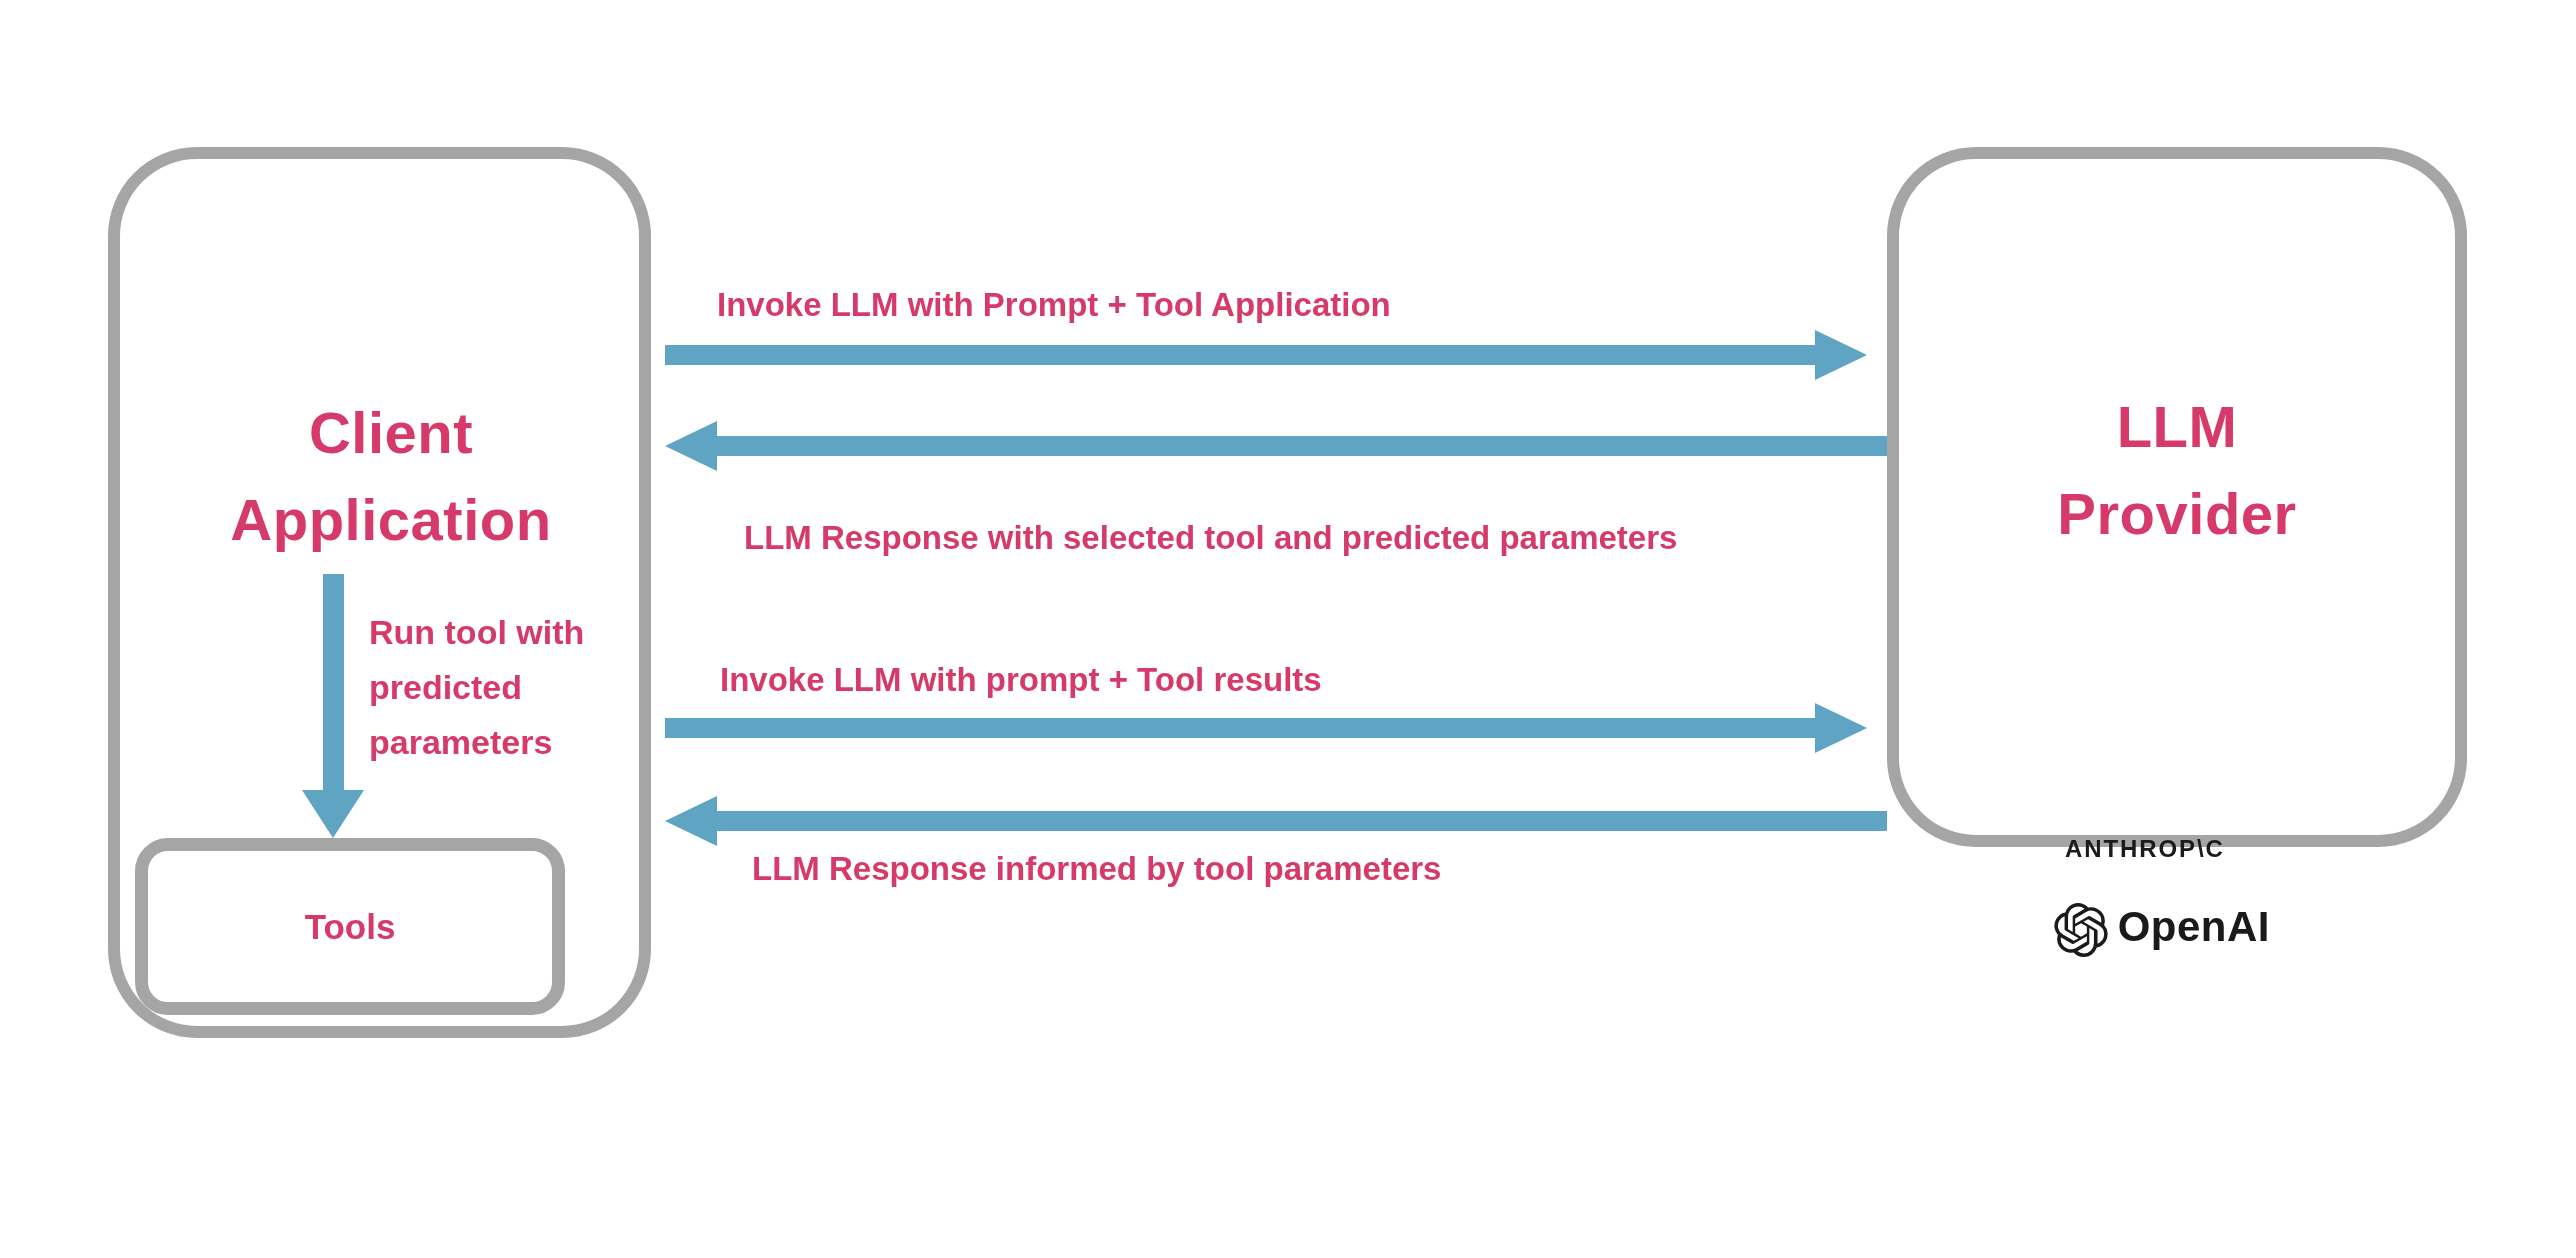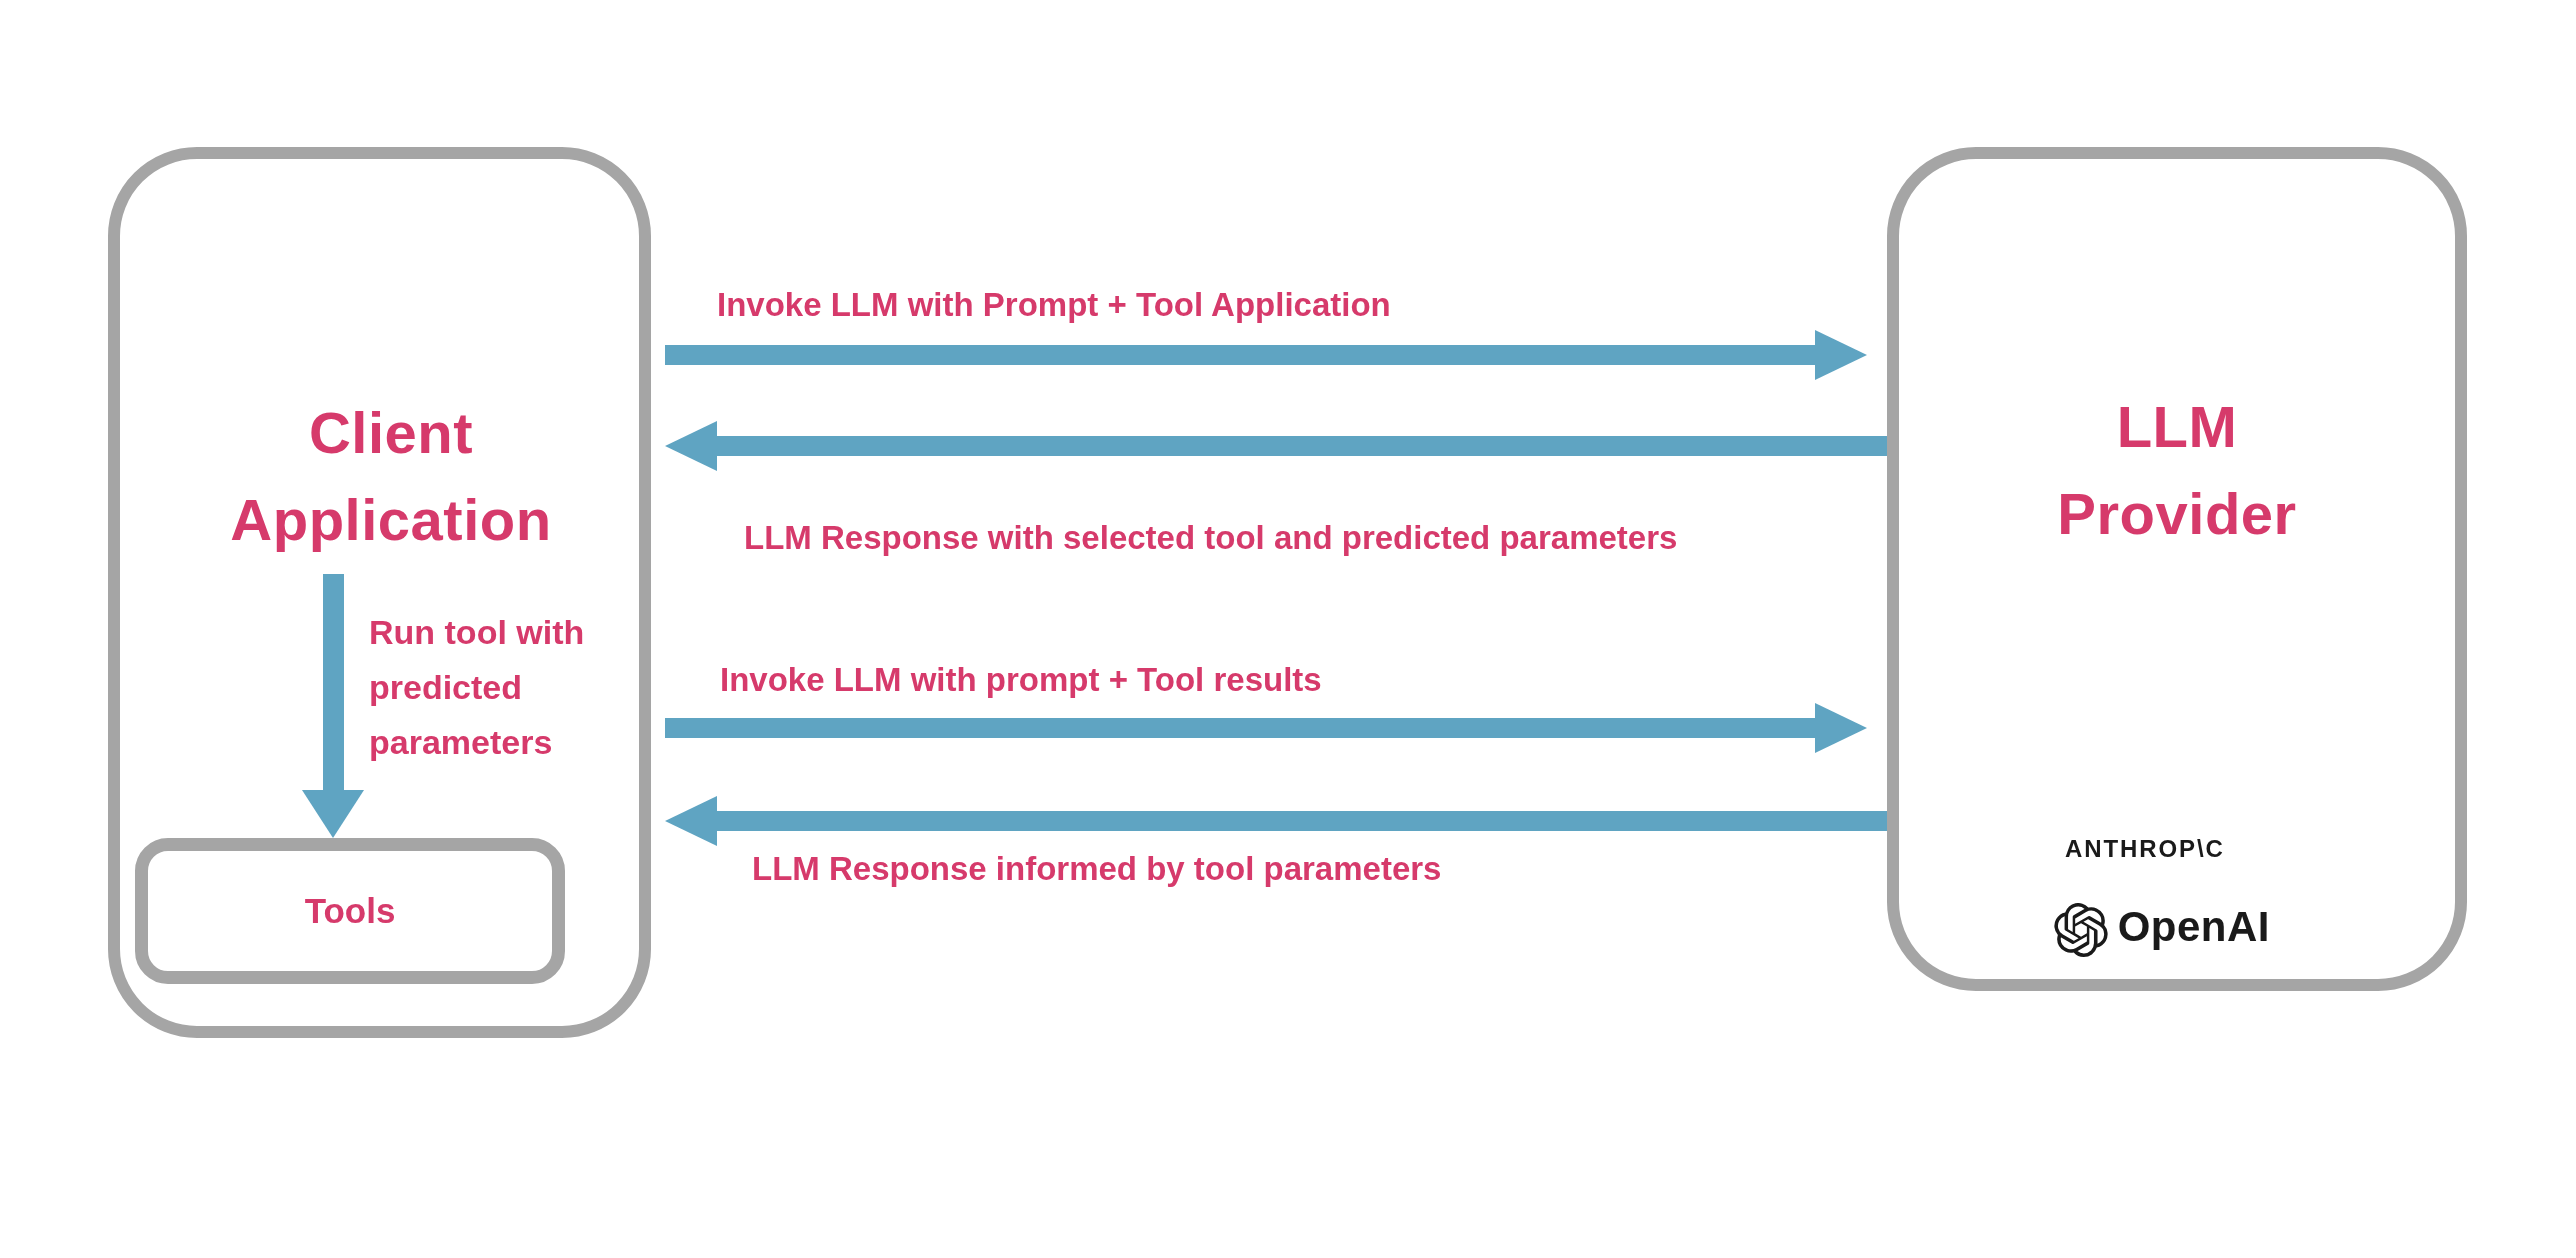--- a/index.html
+++ b/index.html
@@ -19,39 +19,39 @@
     overflow:hidden;
   }
   
   .big-box{
     position:absolute;
     border:12.6px solid var(--gray);
     border-radius:89px;
     background:#ffffff;
   }
   .client-box{left:108px;top:147px;width:543px;height:891px;}
-  .provider-box{left:1887px;top:147px;width:580px;height:844px;}
+  .provider-box{left:1887px;top:147px;width:580px;height:700px;}
   .box-title{
     position:absolute;
     left:0;right:0;
     text-align:center;
     color:var(--pink);
     font-weight:700;
     font-size:58px;
     line-height:87px;
     letter-spacing:0.5px;
     white-space:pre-line;
   }
   .client-box .box-title{top:230px;padding-left:23px;}
   .provider-box .box-title{top:224px;}
 
   .tools-box{
     position:absolute;
     left:135px;top:838px;
-    width:430px;height:146px;
+    width:430px;height:177px;
     border:13.5px solid var(--gray);
     border-radius:33px;
     background:#ffffff;
     display:flex;align-items:center;justify-content:center;
   }
   .tools-label{
     color:var(--pink);
     font-weight:700;
     font-size:35px;
   }

